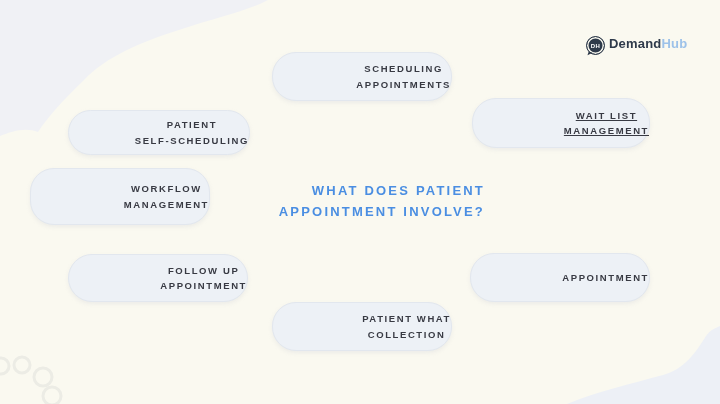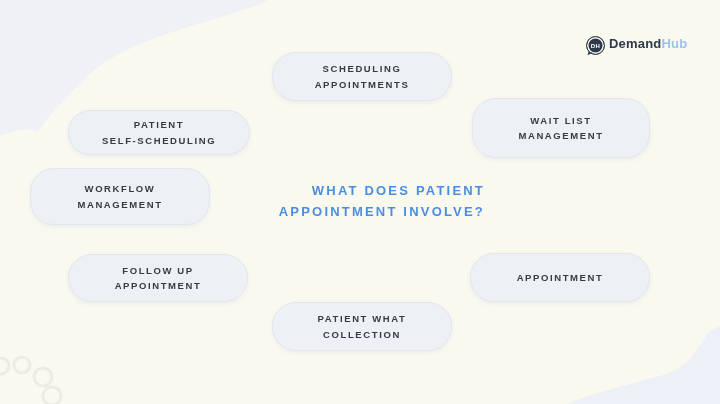--- a/index.html
+++ b/index.html
@@ -46,31 +46,31 @@
     letter-spacing:2.2px;line-height:1.65;
   }
 
   
   .pill{
     position:absolute;
     background:#EDF1F6;
     border:1px solid #E2E7EE;
     border-radius:24px;
     box-shadow:0 2px 4px rgba(175,185,200,0.18);
-    display:flex;align-items:center;justify-content:center;
+    display:flex;align-items:center;justify-content:flex-end;
     text-align:center;
     color:#383A43;
     font-size:9.5px;font-weight:bold;
     letter-spacing:1.6px;line-height:1.6;
     white-space:pre-line;
     box-sizing:border-box;
   }
   .p-scheduling{left:272px;top:52px;width:180px;height:49px;}
   .p-selfsched {left:68px; top:110px;width:182px;height:45px;}
-  .p-waitlist  {left:472px;top:98px; width:178px;height:60px;}
+  .p-waitlist  {left:472px;top:98px; width:178px;height:50px;text-decoration:underline;}
   .p-workflow  {left:30px; top:168px;width:180px;height:57px;}
   .p-physician {left:510px;top:177px;width:178px;height:48px;}
   .p-followup  {left:68px; top:254px;width:180px;height:48px;}
   .p-integrations{left:470px;top:253px;width:180px;height:49px;}
   .p-datacollection{left:272px;top:302px;width:180px;height:49px;}
 </style>
 </head>
 <body>
 
 <div class="canvas">

